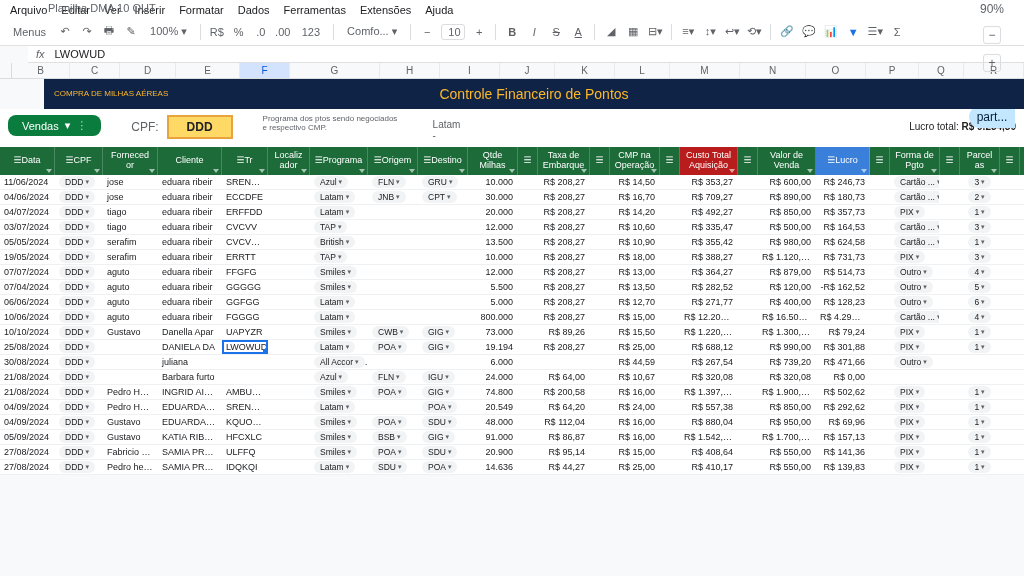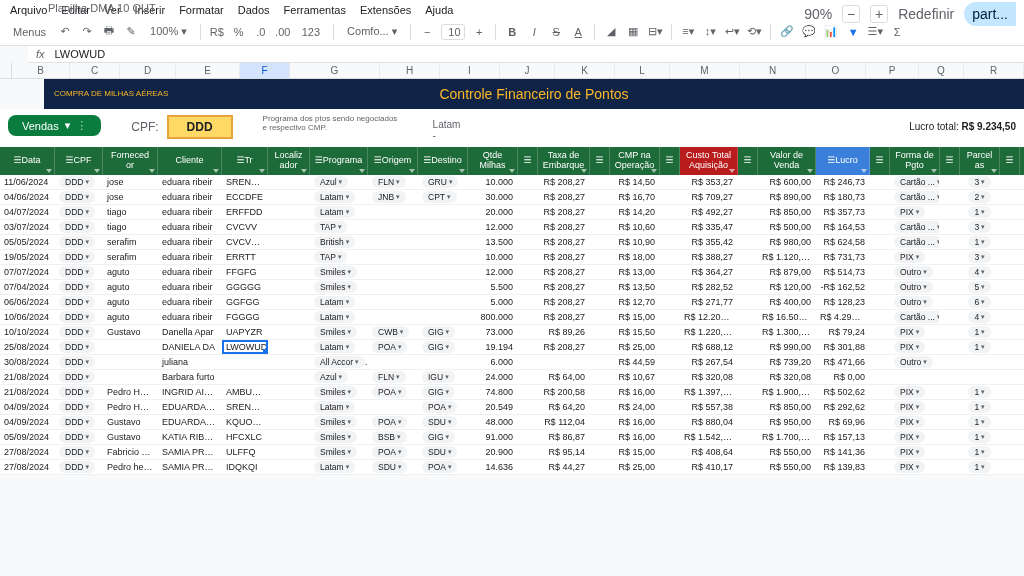--- a/index.html
+++ b/index.html
@@ -1,20 +1,20 @@
 <!DOCTYPE html>
 <html><head>
 <meta charset="utf-8">
 <style>
 * { margin:0; padding:0; box-sizing:border-box; }
 body { font-family:Arial,sans-serif; font-size:10px; background:#f8f9fa; width:1024px; height:576px; overflow:hidden; position:relative; }
 .doc-title { position:absolute; top:2px; left:48px; font-size:11px; color:#5f6368; }
 .menubar { display:flex; gap:14px; padding:4px 10px 2px 10px; font-size:11px; color:#202124; background:#fff; }
 .menubar span { cursor:pointer; }
-.zoom-area { position:absolute; right:8px; top:2px; display:flex; align-items:center; gap:10px; font-size:14px; }
+.zoom-area { position:absolute; right:8px; top:2px; display:flex; align-items:center; gap:10px; font-size:12px;flex-direction:column; }
 .zoom-area .pct { color:#5f6368; }
 .zoom-area .btn { width:18px; height:18px; border:1px solid #dadce0; border-radius:3px; display:flex; align-items:center; justify-content:center; cursor:pointer; color:#5f6368; }
 .zoom-area .redef { color:#5f6368; cursor:pointer; }
 .zoom-area .share { background:#c2e7ff; color:#001d35; padding:4px 8px; border-radius:12px 0 0 12px; cursor:pointer; }
 .toolbar { display:flex; align-items:center; gap:6px; padding:4px 8px; background:#fff; border-bottom:1px solid #e0e0e0; font-size:11px; color:#5f6368; }
 .toolbar .sep { width:1px; height:16px; background:#dadce0; margin:0 2px; }
 .toolbar .ico { width:16px; height:16px; display:flex; align-items:center; justify-content:center; cursor:pointer; }
 .toolbar .combo { border:1px solid transparent; padding:2px 4px; border-radius:3px; cursor:pointer; }
 .toolbar .fontbox { border:1px solid #dadce0; border-radius:3px; padding:1px 6px; width:24px; text-align:center; }
 .fx-bar { display:flex; align-items:center; padding:2px 8px; background:#fff; border-bottom:1px solid #e0e0e0; font-size:11px;margin-left:28px; }

